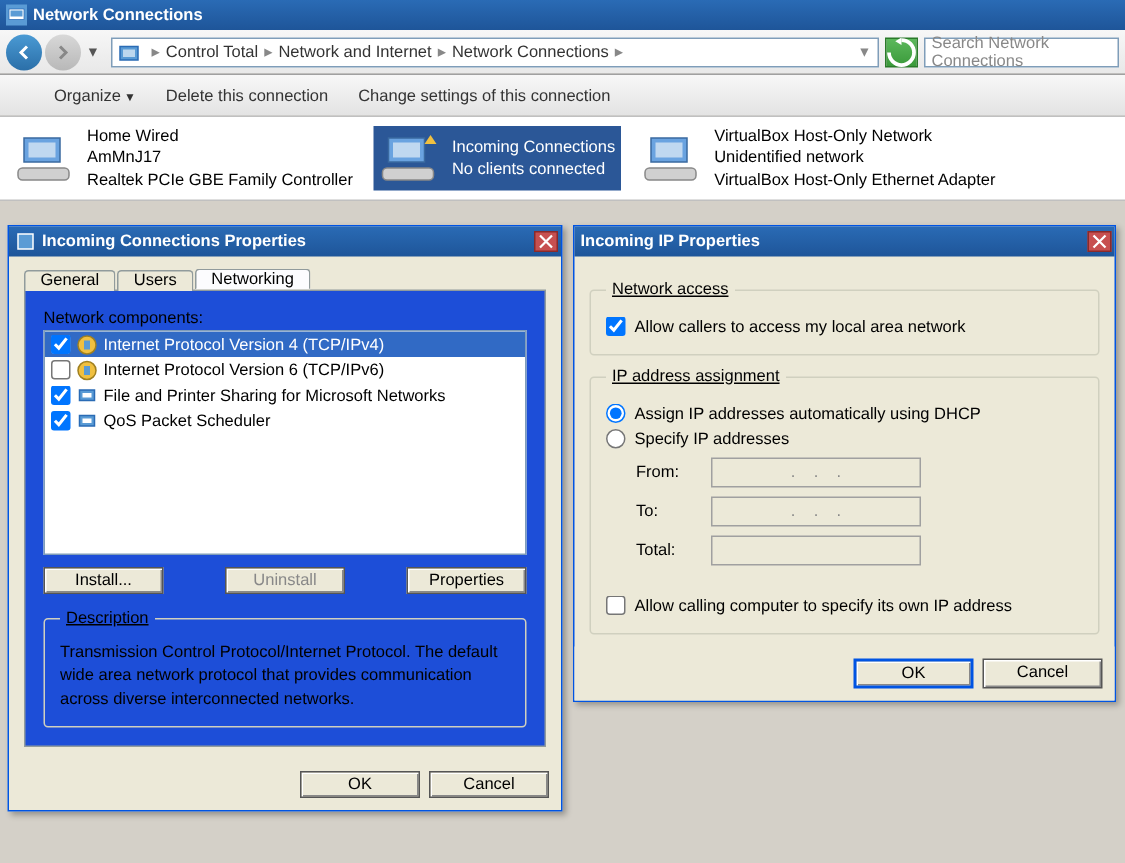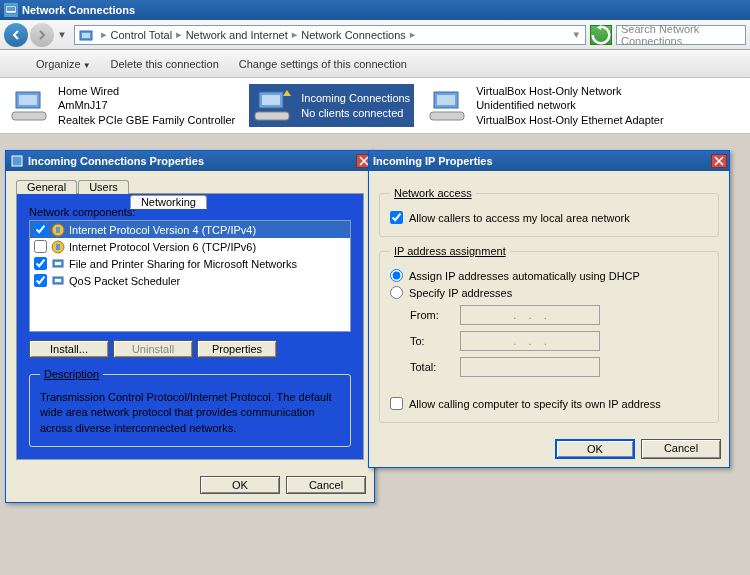--- a/index.html
+++ b/index.html
@@ -38,31 +38,31 @@
 
 
 .dialog { position: absolute; background: #ece9d8; border: 1px solid #0054e3; box-shadow: 2px 2px 4px rgba(0,0,0,0.3); }
 .dlg-title { background: linear-gradient(to bottom, #2a6bb5, #1e5599); height: 20px; display: flex; align-items: center; justify-content: space-between; padding: 0 2px 0 4px; color: white; font-weight: bold; }
 .dlg-close { width: 16px; height: 14px; background: #c75050; display: flex; align-items: center; justify-content: center; border: 1px solid #8a2a2a; }
 .dlg-body { padding: 8px 10px; }
 
 
 .tabs { display: flex; border-bottom: 1px solid #919b9c; }
 .tab { padding: 0 10px; background: #ece9d8; border: 1px solid #919b9c; border-bottom: none; margin-right: 1px; border-radius: 3px 3px 0 0; position: relative; top: 1px; }
-.tab.active { background: #fcfcfe; top: 16px; border-bottom: 1px solid #fcfcfe; z-index: 2; }
-
-
-.listbox { background: white; border: 1px solid #7f9db9; height: 112px; overflow: auto; }
+.tab.active { background: #fcfcfe; top: 0; border-bottom: 1px solid #fcfcfe; z-index: 2; }
+
+
+.listbox { background: white; border: 1px solid #7f9db9; height: 150px; overflow: auto; }
 .listrow { display: flex; align-items: center; padding: 1px 4px; height: 17px; }
 .listrow.selected { background: #316ac5; color: white; }
 .listrow input[type=checkbox] { margin-right: 4px; }
 .comp-icon { width: 14px; height: 14px; margin-right: 4px; flex-shrink: 0; }
 
 
-.btn-row { display: flex; margin-top: 8px; gap: 4px; }
+.btn-row { display: flex; justify-content: space-between; margin-top: 8px; gap: 4px; }
 .win-btn { padding: 2px 0; background: #ece9d8; border: 1px solid #555; min-width: 80px; text-align: center; box-shadow: inset 1px 1px 0 #fff, inset -1px -1px 0 #888; }
 .win-btn.disabled { color: #888; }
 .win-btn.default { border: 2px solid #0054e3; }
 .dlg-footer { display: flex; justify-content: flex-end; padding: 8px; gap: 6px; background: #ece9d8; }
 
 
 fieldset { border: 1px solid #d0d0bf; border-radius: 3px; padding: 8px 10px; margin-top: 8px; }
 legend { padding: 0 4px; text-decoration: underline; }
 
 
@@ -251,21 +251,21 @@
         <div style="line-height:1.4;">Transmission Control Protocol/Internet Protocol. The default wide area network protocol that provides communication across diverse interconnected networks.</div>
       </fieldset>
     </div>
   </div>
   <div class="dlg-footer">
     <div class="win-btn">OK</div>
     <div class="win-btn">Cancel</div>
   </div>
 </div>
 
-<div class="dialog" style="left:368px; top:150px; width:362px;">
+<div class="dialog" style="left:382px; top:150px; width:362px;">
   <div class="dlg-title">
     <span>Incoming IP Properties</span>
     <span class="dlg-close">
       <svg viewBox="0 0 10 10" width="10" height="10">
           <path d="M1 1 L9 9 M9 1 L1 9" stroke="white" stroke-width="1.5"></path>
         </svg>
     </span>
   </div>
   <div class="dlg-body">
     <fieldset>

